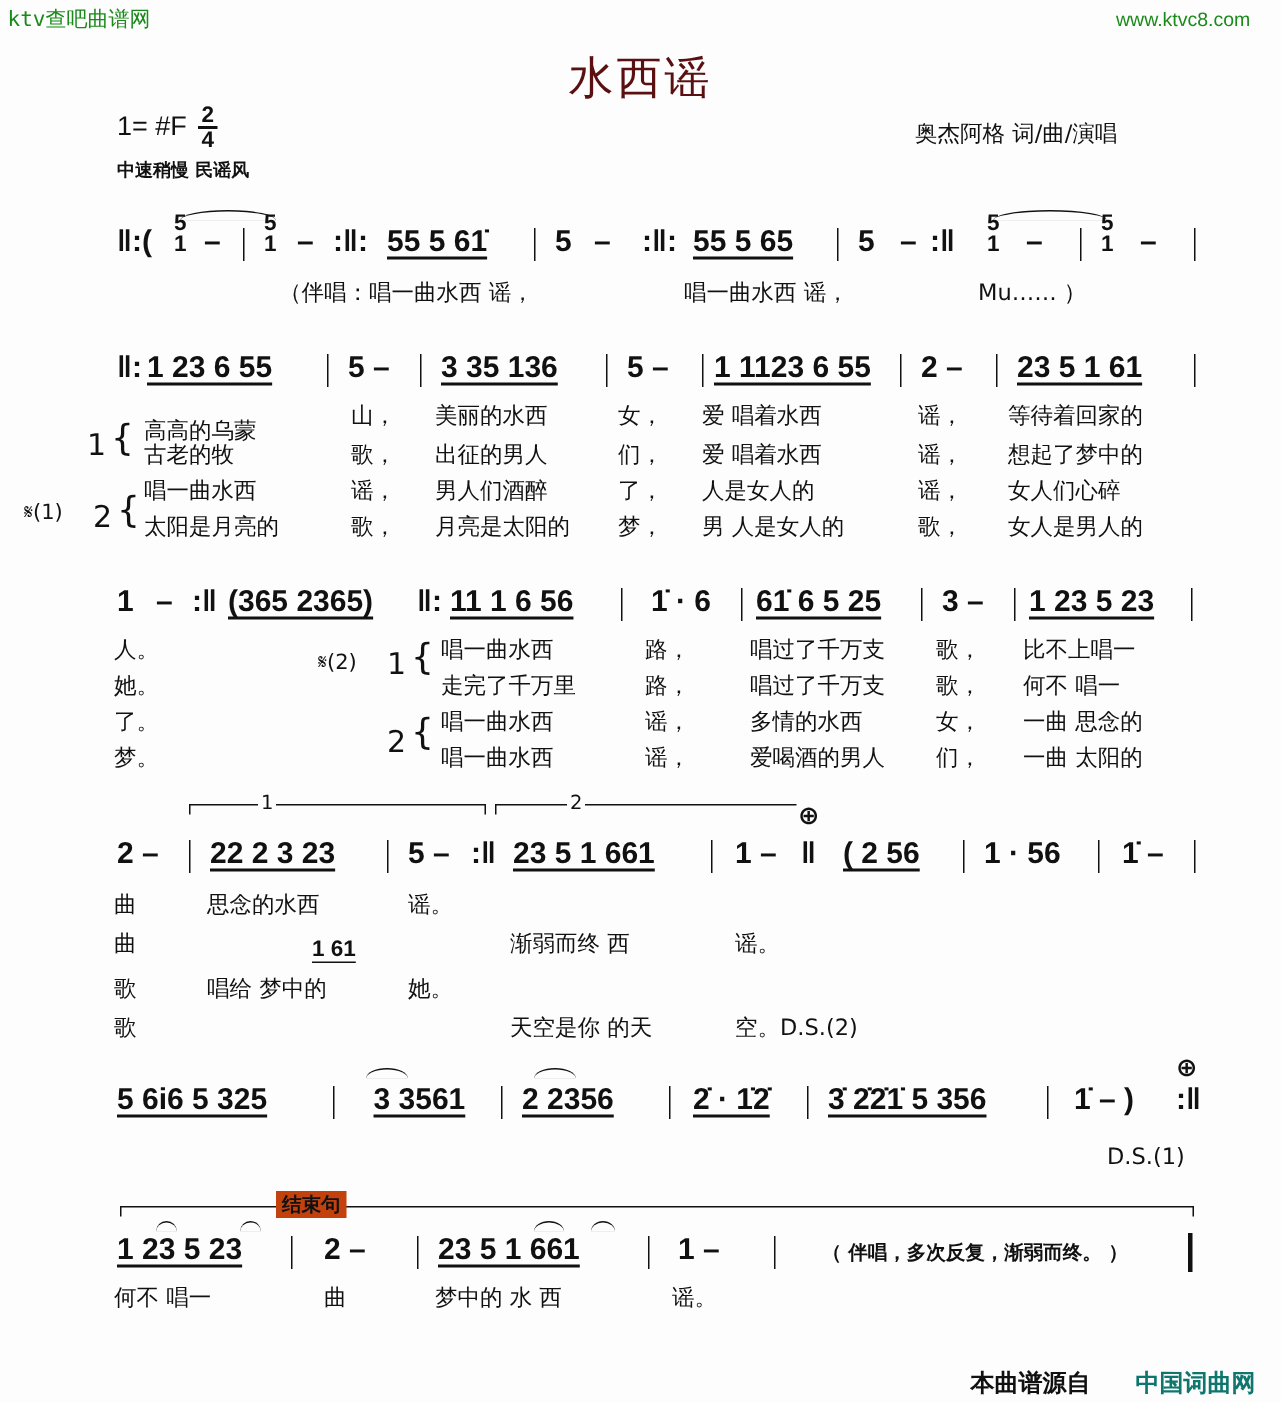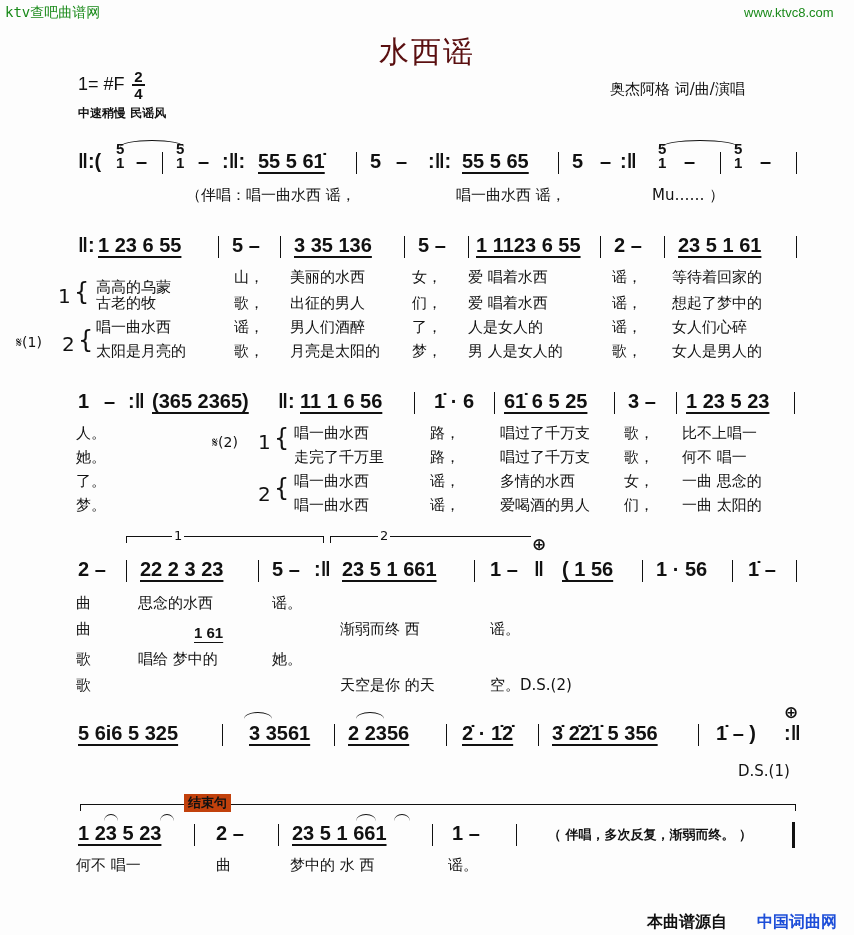--- a/index.html
+++ b/index.html
@@ -18,21 +18,21 @@
   .mus { position: absolute; font-family: "Liberation Sans", sans-serif; font-weight: bold; font-size: 20px; white-space: nowrap; }
   .lyr { position: absolute; font-size: 15px; white-space: nowrap; }
   .small { font-size: 13px; }
   .u1 { text-decoration: underline; text-underline-offset: 4px; }
   .vbar { position: absolute; width: 1px; background: #111; }
   .vbar.thick { width: 3px; }
   .slur { position: absolute; border-top: 1.5px solid #111; border-radius: 50% 50% 0 0 / 100% 100% 0 0; height: 6px; }
   .bracket { position: absolute; border-top: 1px solid #111; border-left: 1px solid #111; border-right: 1px solid #111; height: 6px; }
   .segno { font-size: 14px; }
   .source-label { left: 647px; top: 912px; font-size: 16px; font-weight: bold; color: #111; }
-  .source-site { left: 757px; top: 912px; font-size: 16px; font-weight: bold; color: #1d4ed8; }
+  .source-site { left: 757px; top: 912px; font-size: 16px; font-weight: bold; color: #0f766e; }
   .coda { position: absolute; font-size: 17px; font-weight: bold; }
 </style>
 </head>
 <body>
 
 <div class="abs wm-left">ktv查吧曲谱网</div>
 <div class="abs wm-right">www.ktvc8.com</div>
 
 <div class="abs title">水西谣</div>
 <div class="abs key">1= #F</div>
@@ -204,28 +204,28 @@
   <div class="mus" style="left:78px;top:30px">2 –</div>
   <div class="vbar" style="left:126px;top:32px;height:22px"></div>
   <div class="mus u1" style="left:140px;top:30px">22 2 3 23</div>
   <div class="vbar" style="left:258px;top:32px;height:22px"></div>
   <div class="mus" style="left:272px;top:30px">5 –</div>
   <div class="mus" style="left:314px;top:30px">:‖</div>
   <div class="mus u1" style="left:342px;top:30px">23 5 1 661</div>
   <div class="vbar" style="left:474px;top:32px;height:22px"></div>
   <div class="mus" style="left:490px;top:30px">1 –</div>
   <div class="mus" style="left:534px;top:30px">‖</div>
-  <div class="mus u1" style="left:562px;top:30px">( 1 56</div>
+  <div class="mus u1" style="left:562px;top:30px">( 2 56</div>
   <div class="vbar" style="left:642px;top:32px;height:22px"></div>
   <div class="mus" style="left:656px;top:30px">1 · 56</div>
   <div class="vbar" style="left:732px;top:32px;height:22px"></div>
   <div class="mus" style="left:748px;top:30px">1̇ –</div>
   <div class="vbar" style="left:796px;top:32px;height:22px"></div>
 
-  <div class="mus u1" style="left:194px;top:96px;font-size:15px">1 61</div>
+  <div class="mus u1" style="left:208px;top:96px;font-size:15px">1 61</div>
 
   <div class="lyr" style="left:76px;top:66px">曲</div>
   <div class="lyr" style="left:138px;top:66px">思念的水西</div>
   <div class="lyr" style="left:272px;top:66px">谣。</div>
 
   <div class="lyr" style="left:76px;top:92px">曲</div>
   <div class="lyr" style="left:340px;top:92px">渐弱而终   西</div>
   <div class="lyr" style="left:490px;top:92px">谣。</div>
 
   <div class="lyr" style="left:76px;top:122px">歌</div>

